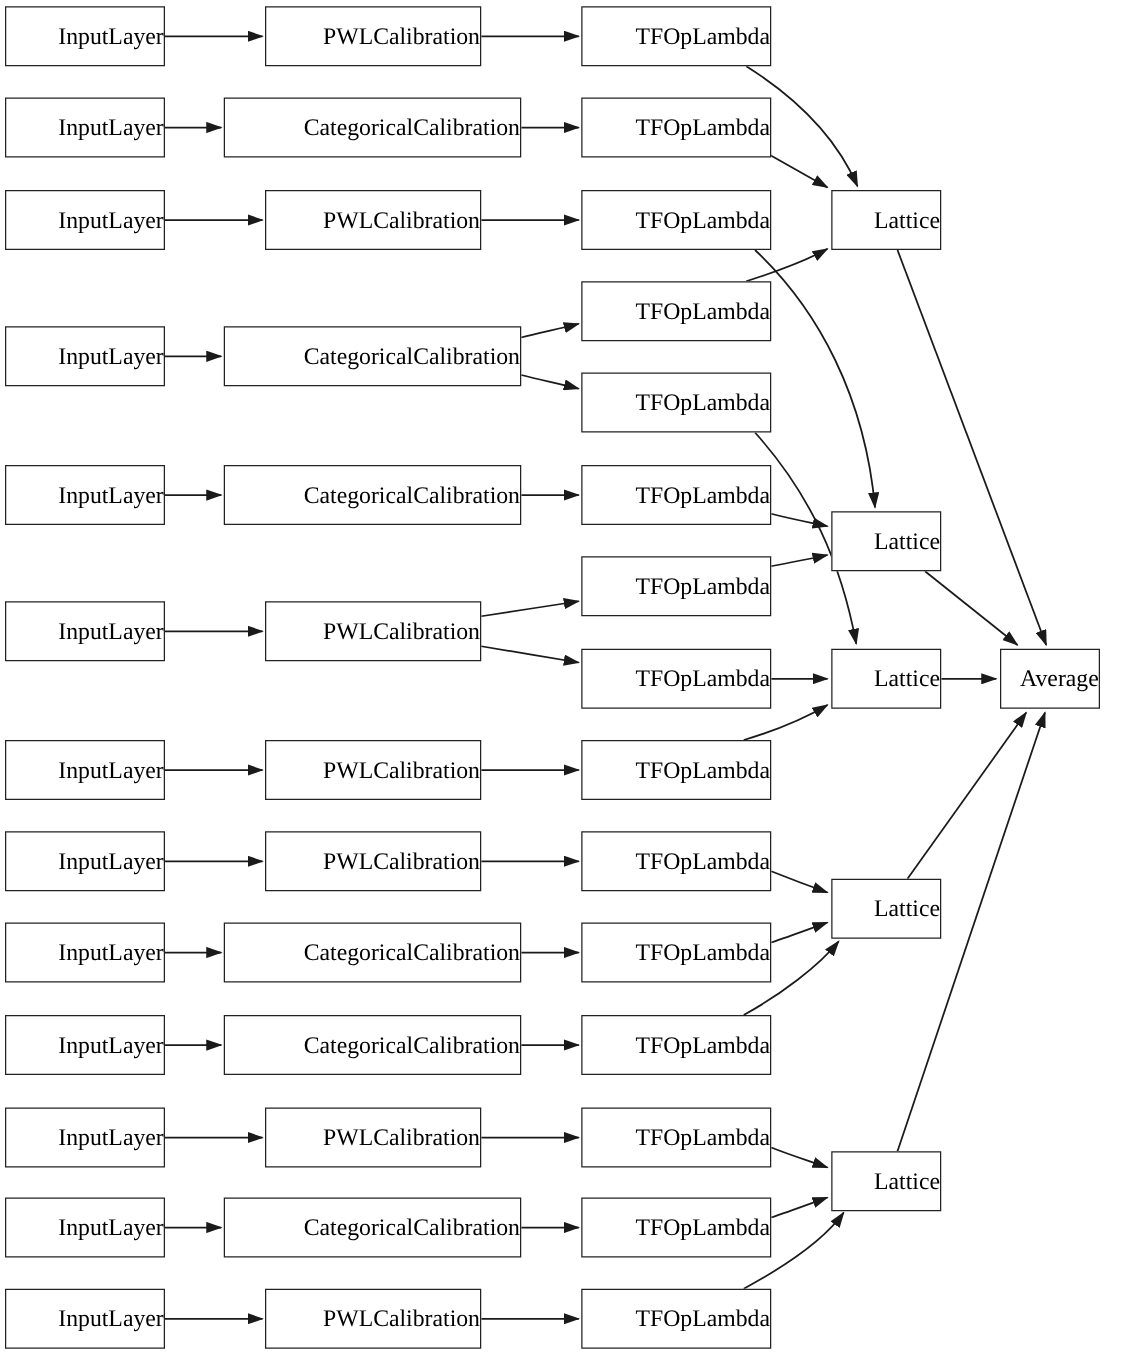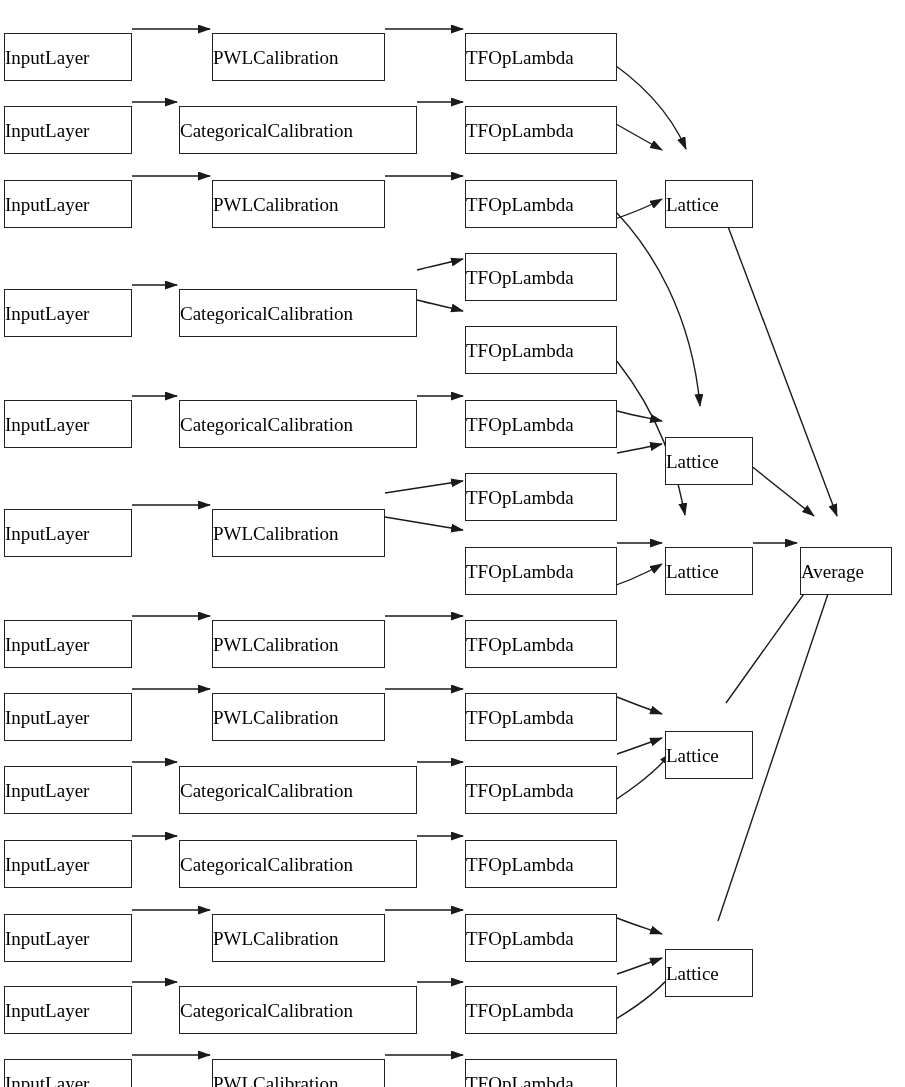--- a/index.html
+++ b/index.html
@@ -8,23 +8,23 @@
   }
   html,body{margin:0;padding:0;background:#fff;}
   .canvas{
     position:relative;width:905px;height:1087px;background:var(--bg);
     font-family:"Liberation Serif","DejaVu Serif",serif;overflow:hidden;
   }
   #edge-layer{position:absolute;left:0;top:0;width:905px;height:1087px;}
   .edge{fill:none;stroke:var(--edge);stroke-width:1.4px;}
   .node{
     position:absolute;box-sizing:border-box;
-    display:flex;align-items:center;justify-content:flex-start;
+    display:flex;align-items:center;justify-content:flex-end;
     background:var(--node-fill);border:1.5px solid var(--node-border);
-    color:var(--text);font-size:19px;line-height:1;white-space:nowrap;margin-top:28px;
+    color:var(--text);font-size:19px;line-height:1;white-space:nowrap;
   }
 </style>
 </head>
 <body>
 
 <div class="canvas">
   <svg id="edge-layer" width="905" height="1087" viewBox="0 0 905 1087" xmlns="http://www.w3.org/2000/svg">
     <defs>
       <marker id="arrow" viewBox="0 0 13 9" refX="12" refY="4.5" markerWidth="13" markerHeight="9" markerUnits="userSpaceOnUse" orient="auto">
         <path d="M0,0 L13,4.5 L0,9 Z" fill="#1a1a1a" stroke="none"></path>
@@ -211,17 +211,17 @@
       </div>
       <div class="node" style="left: 665px; top: 519px; width: 88px; height: 48px;">
         <span>Lattice</span>
       </div>
       <div class="node" style="left: 665px; top: 703px; width: 88px; height: 48px;">
         <span>Lattice</span>
       </div>
       <div class="node" style="left: 665px; top: 921px; width: 88px; height: 48px;">
         <span>Lattice</span>
       </div>
-      <div class="node" style="left: 800px; top: 519px; width: 92px; height: 48px;">
+      <div class="node" style="left: 800px; top: 519px; width: 80px; height: 48px;">
         <span>Average</span>
       </div>
     </div>
 </div>
 
 </body></html>

